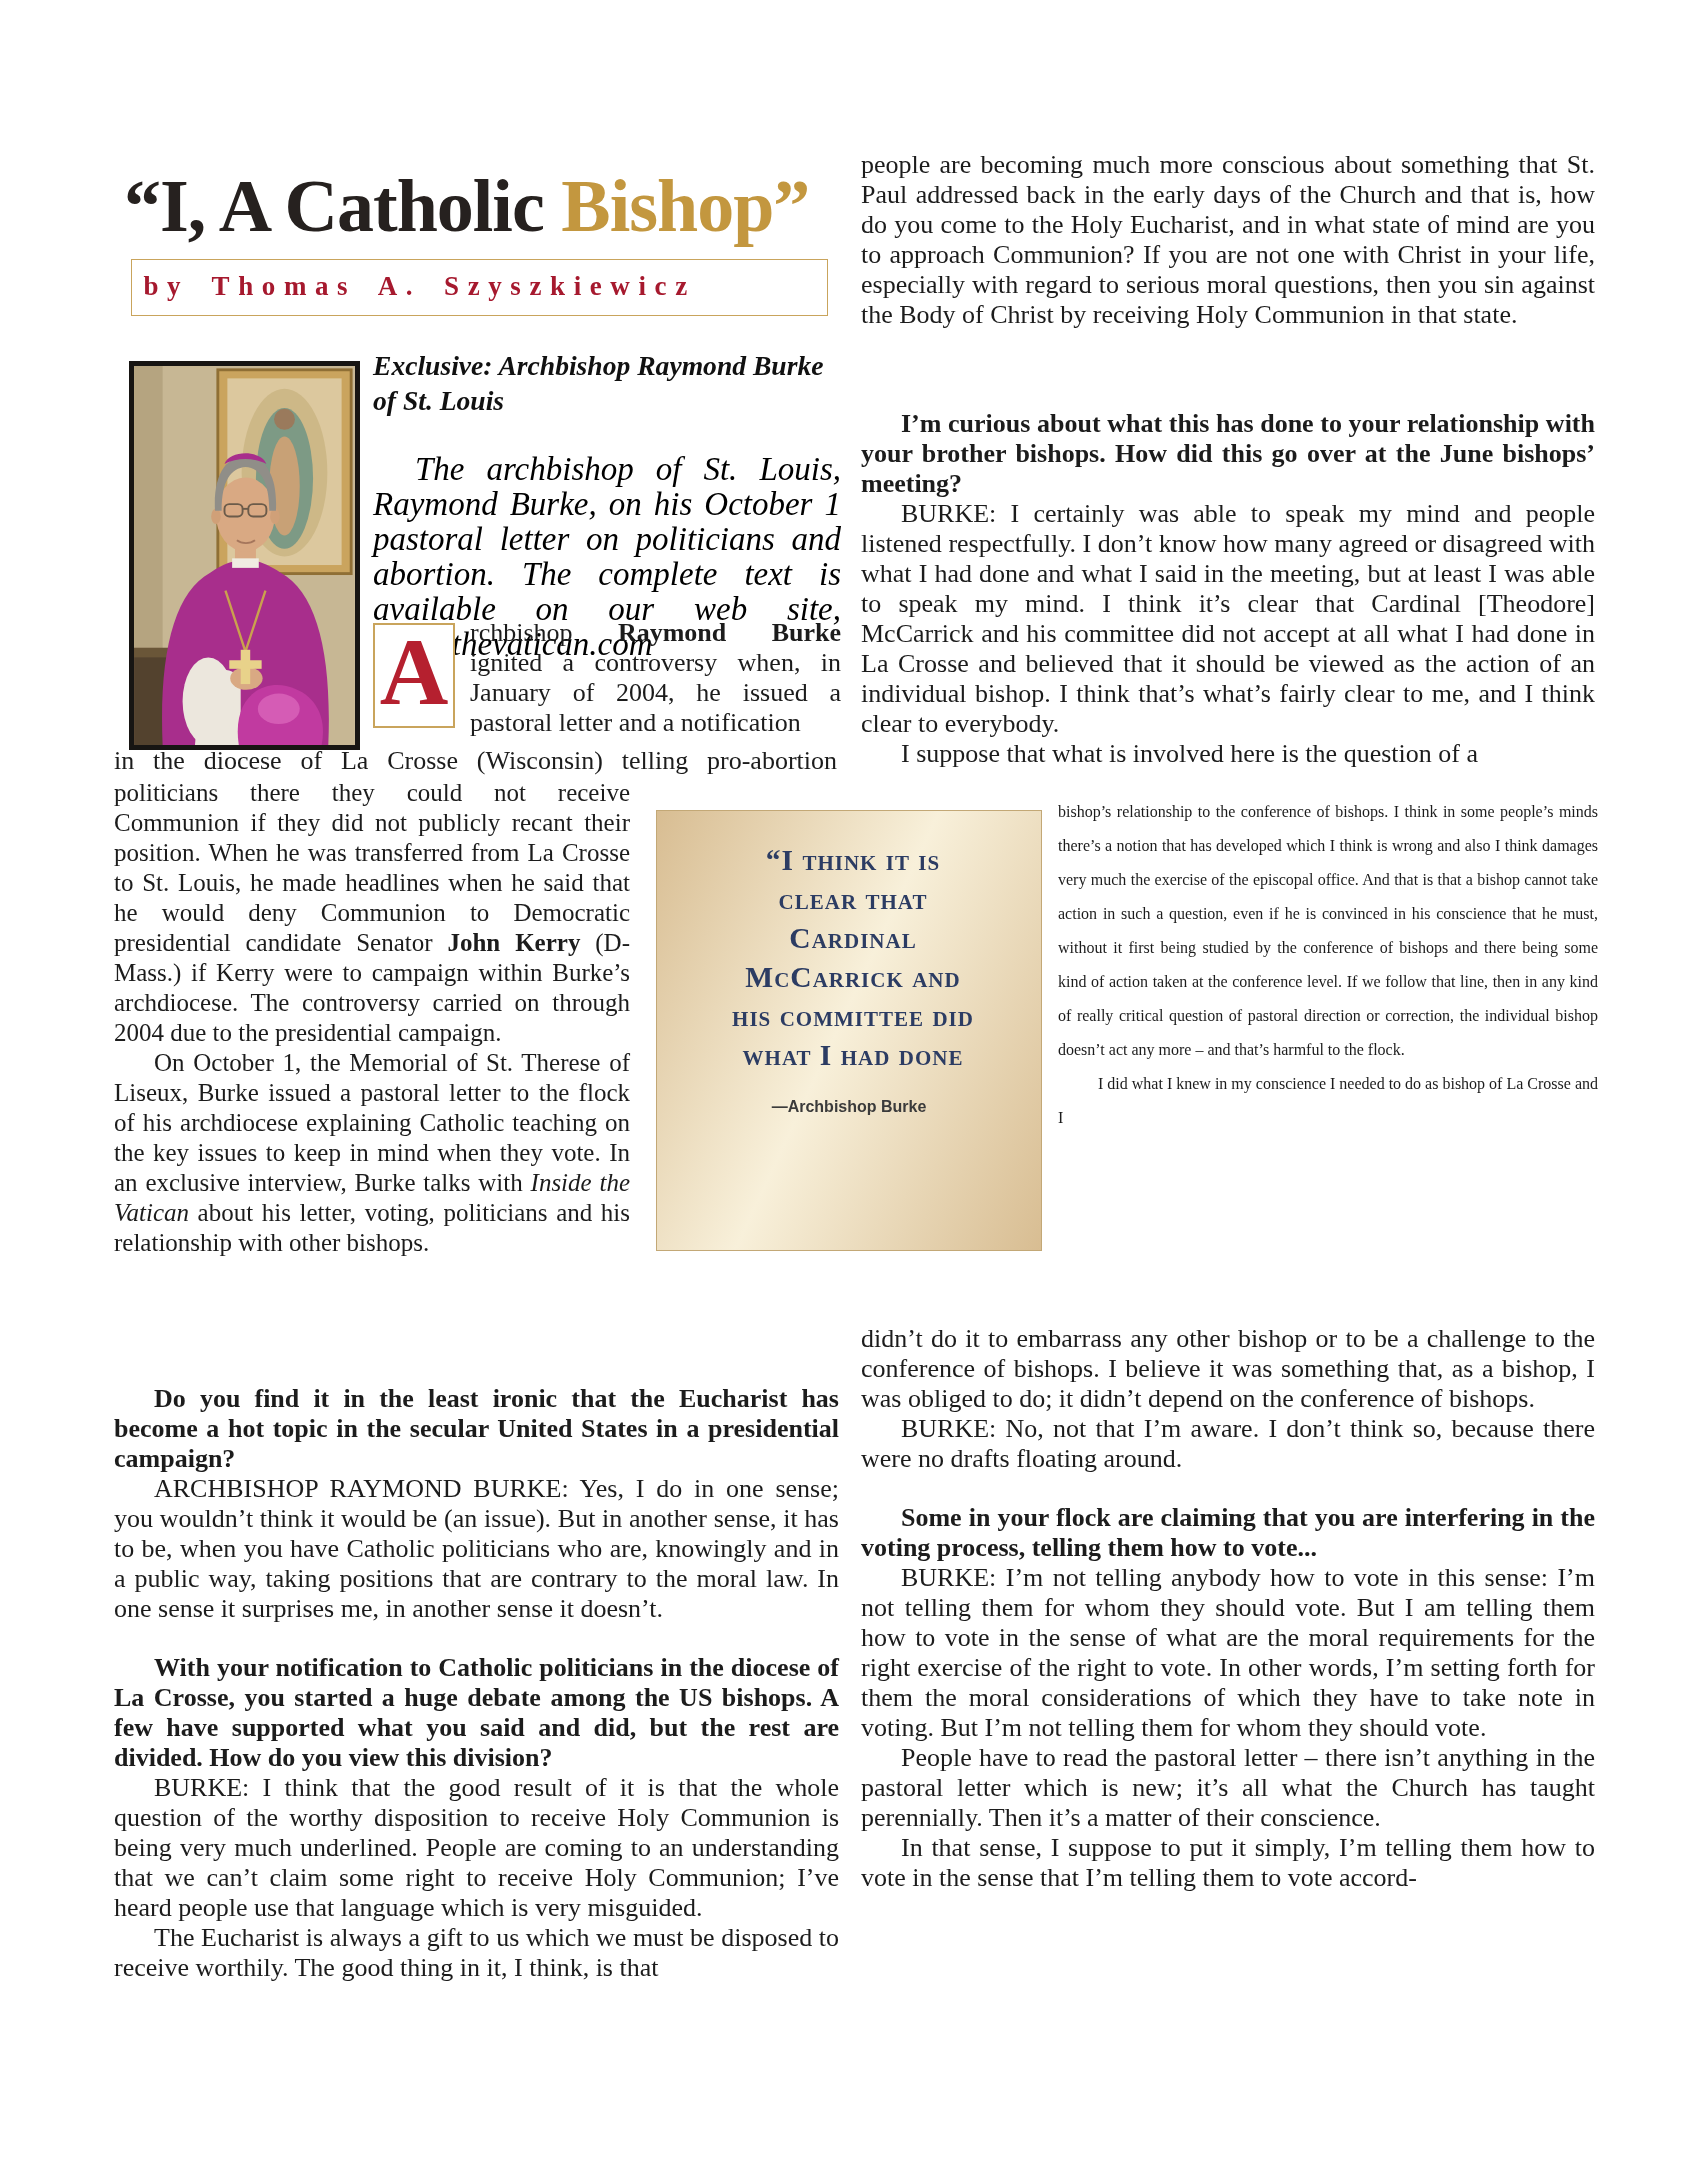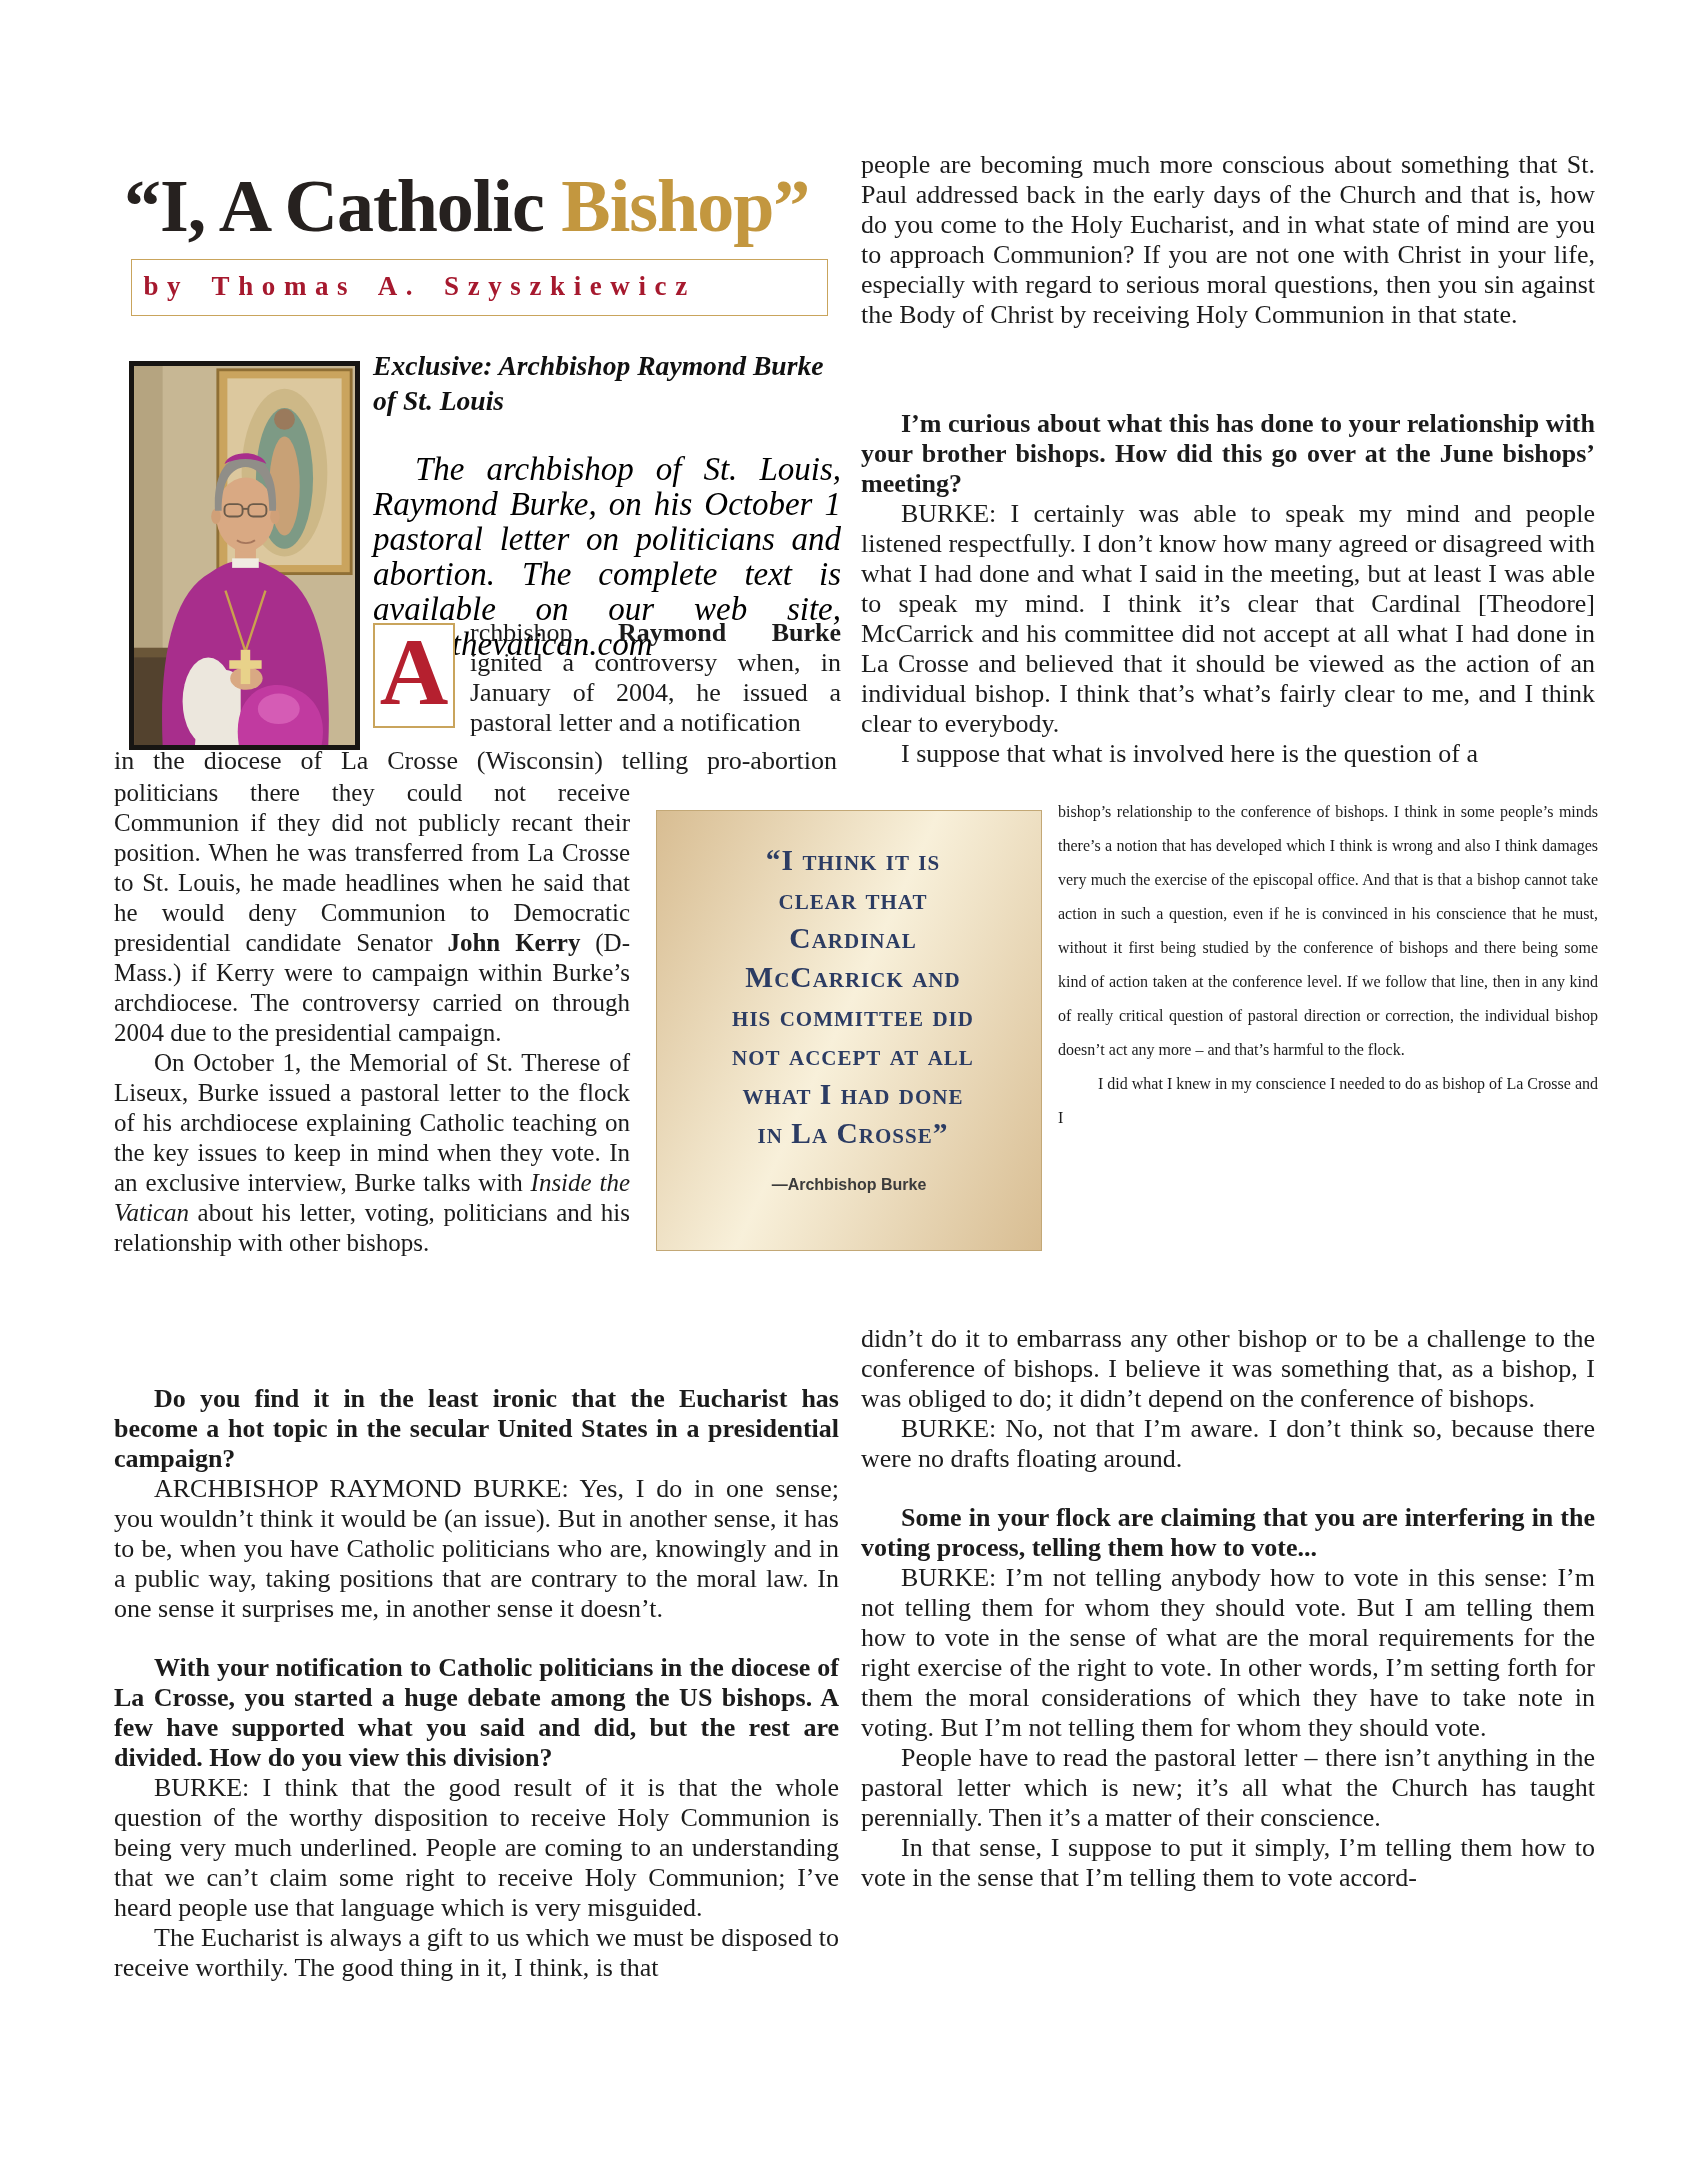--- a/index.html
+++ b/index.html
@@ -151,23 +151,21 @@
       <p class="ind"><span>The Eucharist is always a gift to us which we must be disposed to receive worthily. The good thing in it, I think, is that</span></p>
     </div>
 
   <div class="pq">
     <div class="pq-lines">
         <div>“I think it is</div>
         <div>clear that</div>
         <div>Cardinal</div>
         <div>McCarrick and</div>
         <div>his committee did</div>
-        <div>not accept at all</div>
         <div>what I had done</div>
-        <div>in La Crosse”</div>
       </div>
     <div class="pq-attr">—Archbishop Burke</div>
   </div>
 
   <div class="r-top body">
       <p><span>people are becoming much more conscious about something that St. Paul addressed back in the early days of the Church and that is, how do you come to the Holy Eucharist, and in what state of mind are you to approach Communion? If you are not one with Christ in your life, especially with regard to serious moral questions, then you sin against the Body of Christ by receiving Holy Communion in that state.</span></p>
     </div>
 
   <div class="r-qa1 body">
       <p class="q ind"><span>I’m curious about what this has done to your relationship with your brother bishops. How did this go over at the June bishops’ meeting?</span></p>

